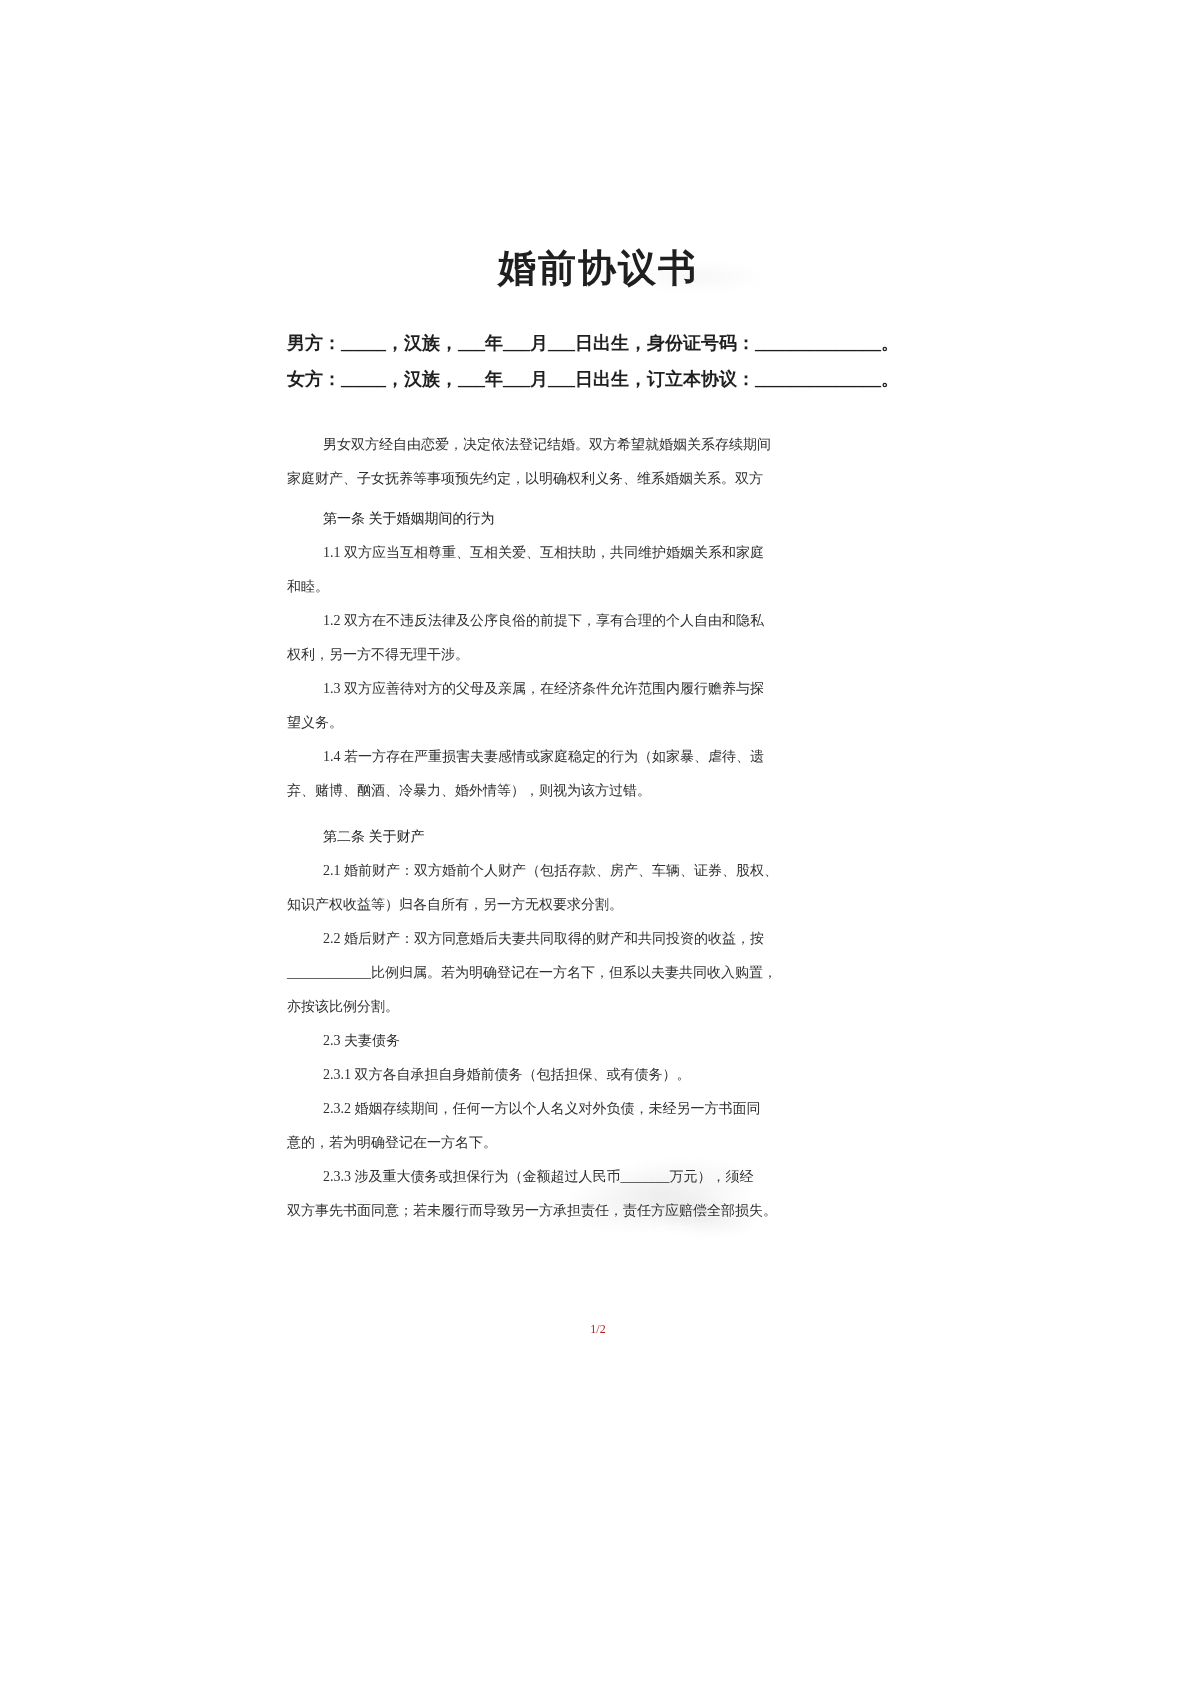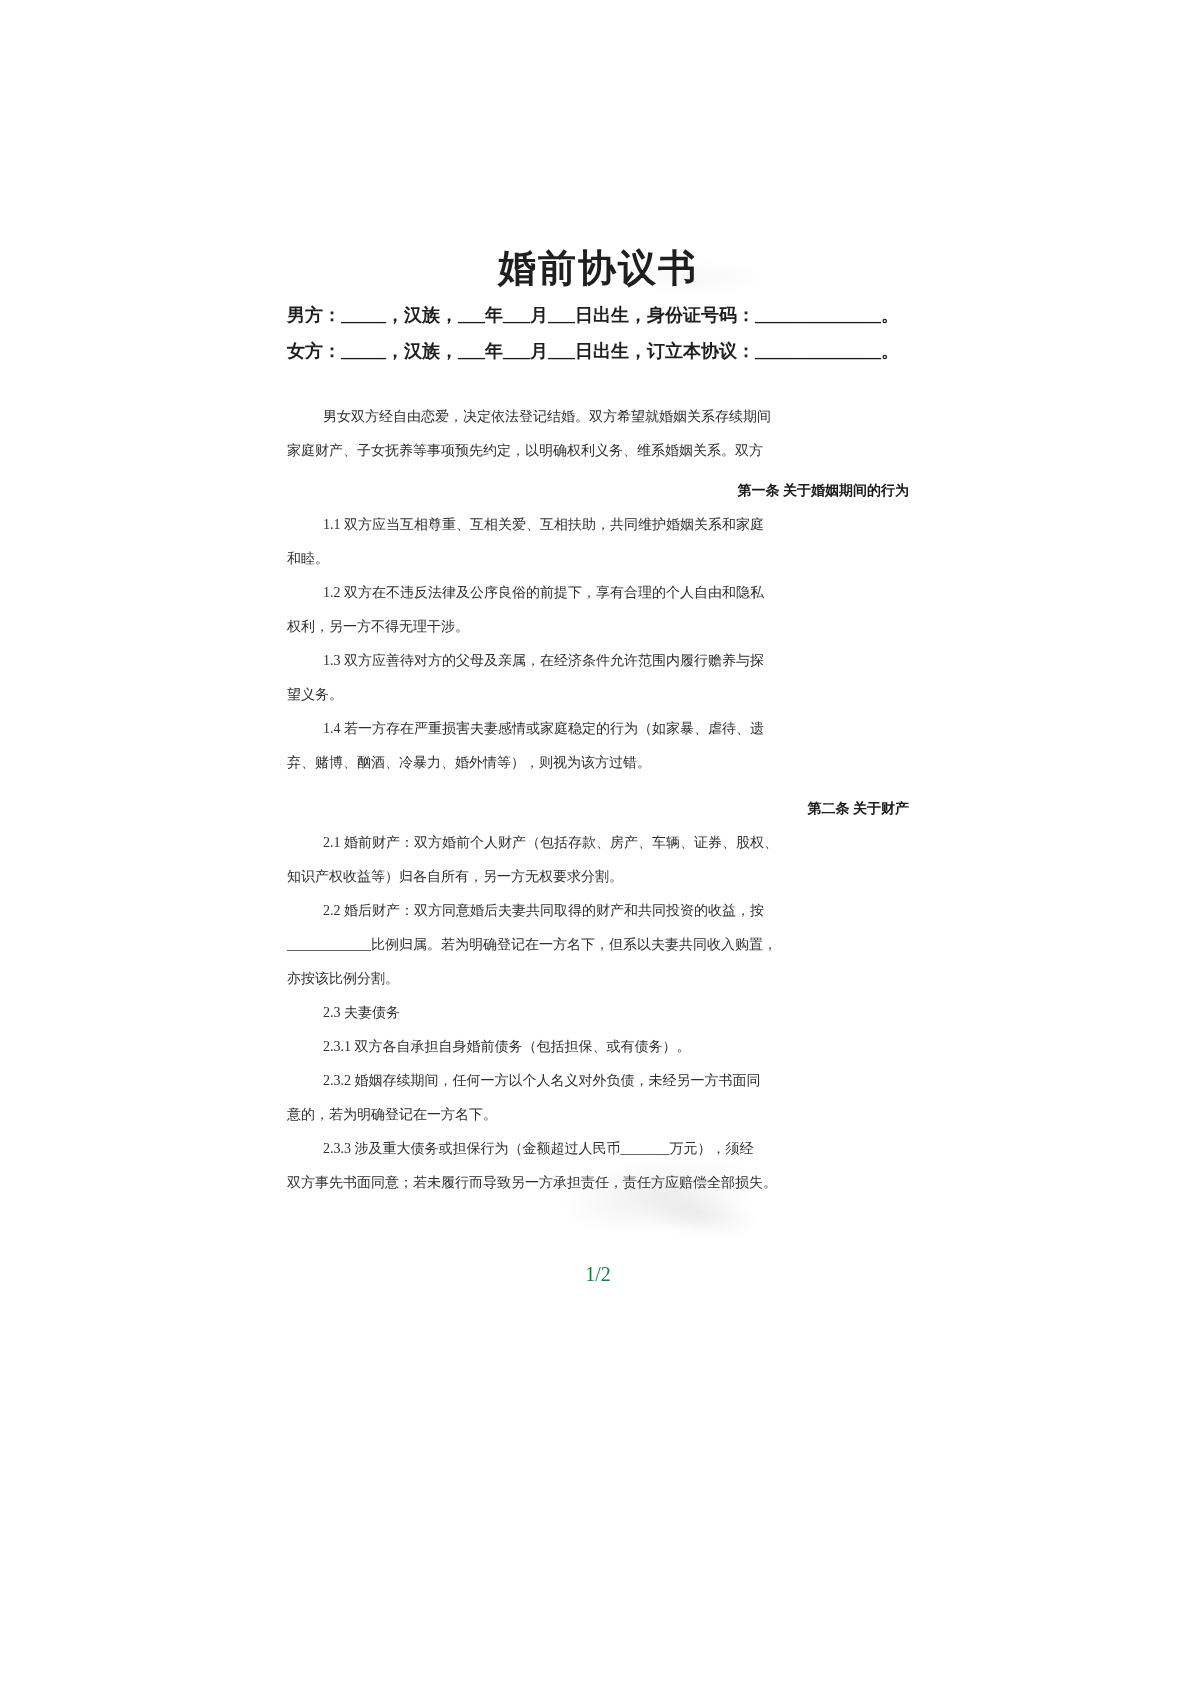--- a/index.html
+++ b/index.html
@@ -39,45 +39,45 @@
   }
   .title {
     margin: 228px 0 0 0;
     font-size: 38px;
     line-height: 48px;
     font-weight: bold;
     text-align: center;
     color: #1f1f1f;
     letter-spacing: 2px;
   }
-  .parties { margin-top: 5px; }
+  .parties { margin-top: 33px; }
   .party {
     font-size: 18px;
     line-height: 36px;
     font-weight: bold;
     white-space: nowrap;
     color: #1f1f1f;
   }
   .bodytext { margin-top: 31px; }
   .ln {
     font-size: 14px;
     line-height: 34px;
     white-space: nowrap;
     color: #2f2f2f;
   }
   .indent { padding-left: 36px; }
-  .heading { font-weight: bold; color: #1a1a1a; text-align: right; }
+  .heading { font-weight: normal; color: #1a1a1a; }
   .mt1 { margin-top: 6px; }
   .mt2 { margin-top: 12px; }
   .pageno {
-    margin-top: 57px;
+    margin-top: 84px;
     text-align: center;
-    font-size: 20px;
+    font-size: 12px;
     line-height: 34px;
-    color: #15803d;
+    color: #b91c1c;
   }
 </style>
 </head>
 <body>
 
 <div class="page">
   <div class="smudge s1"></div>
   <div class="smudge s2"></div>
   <div class="smudge s3"></div>
 

